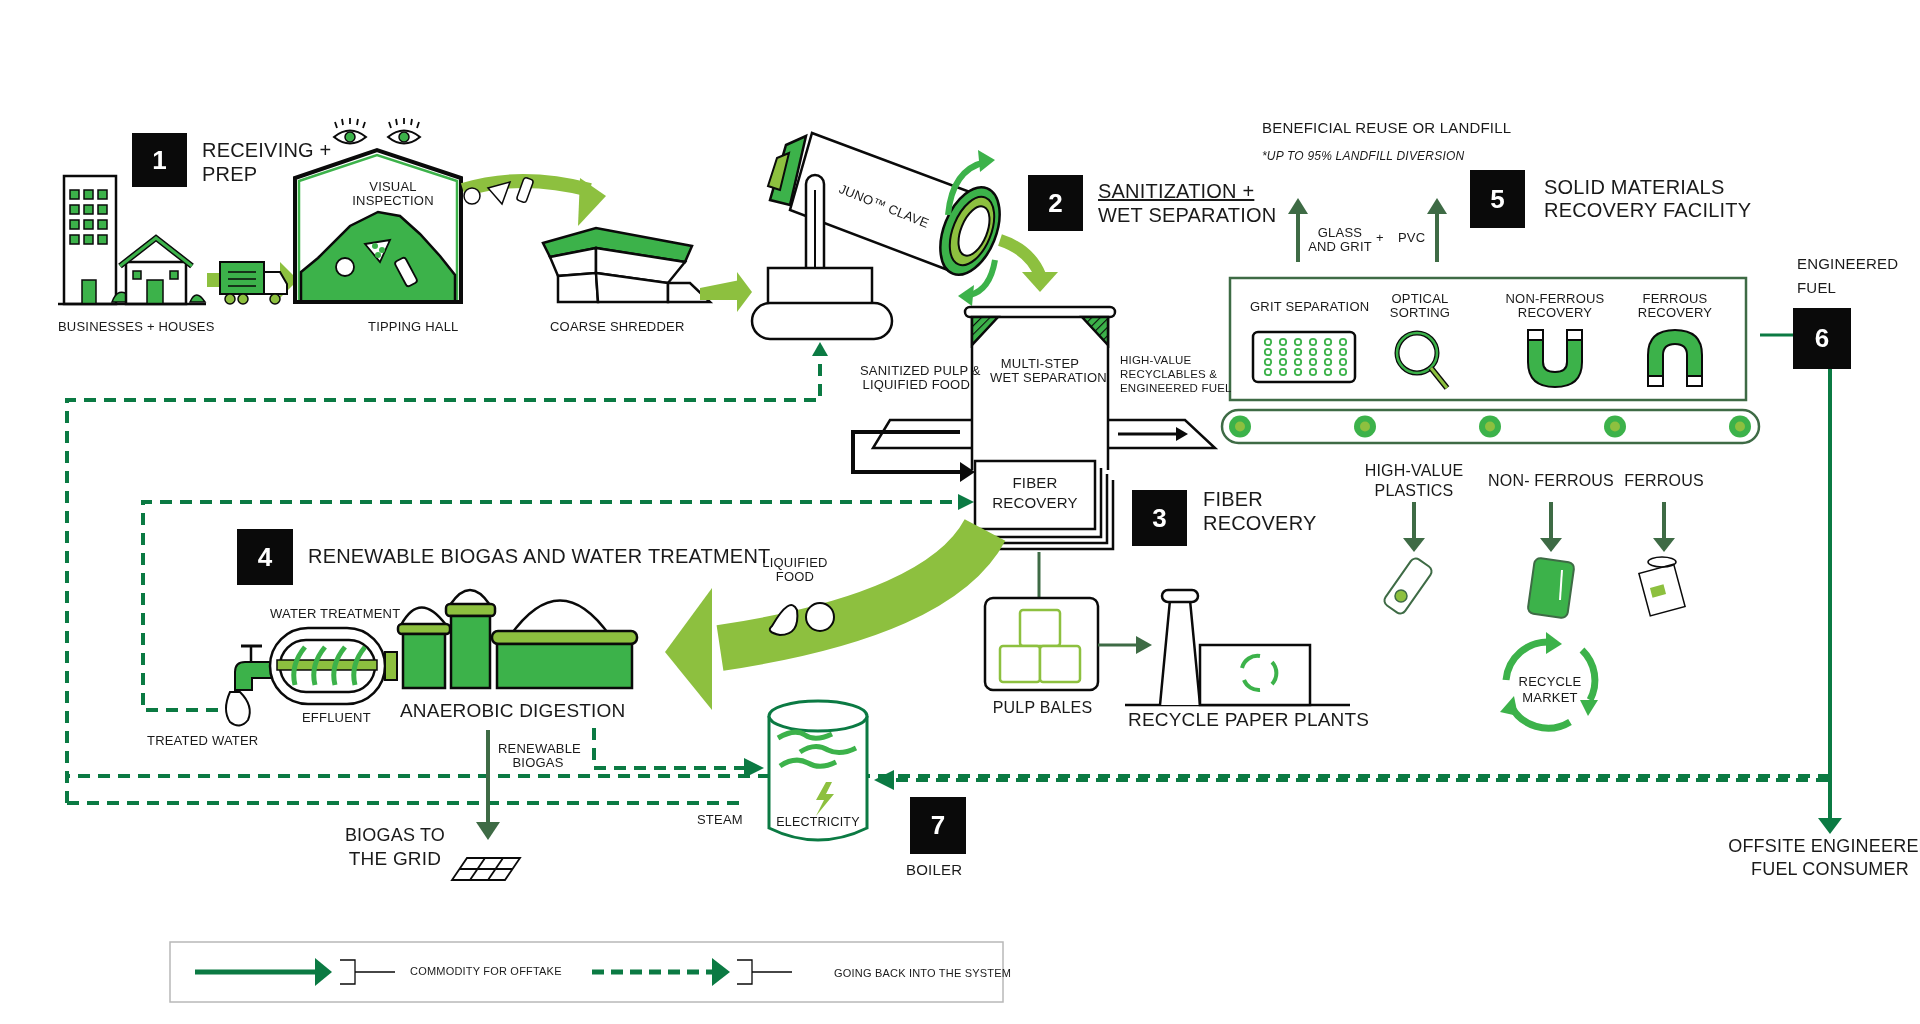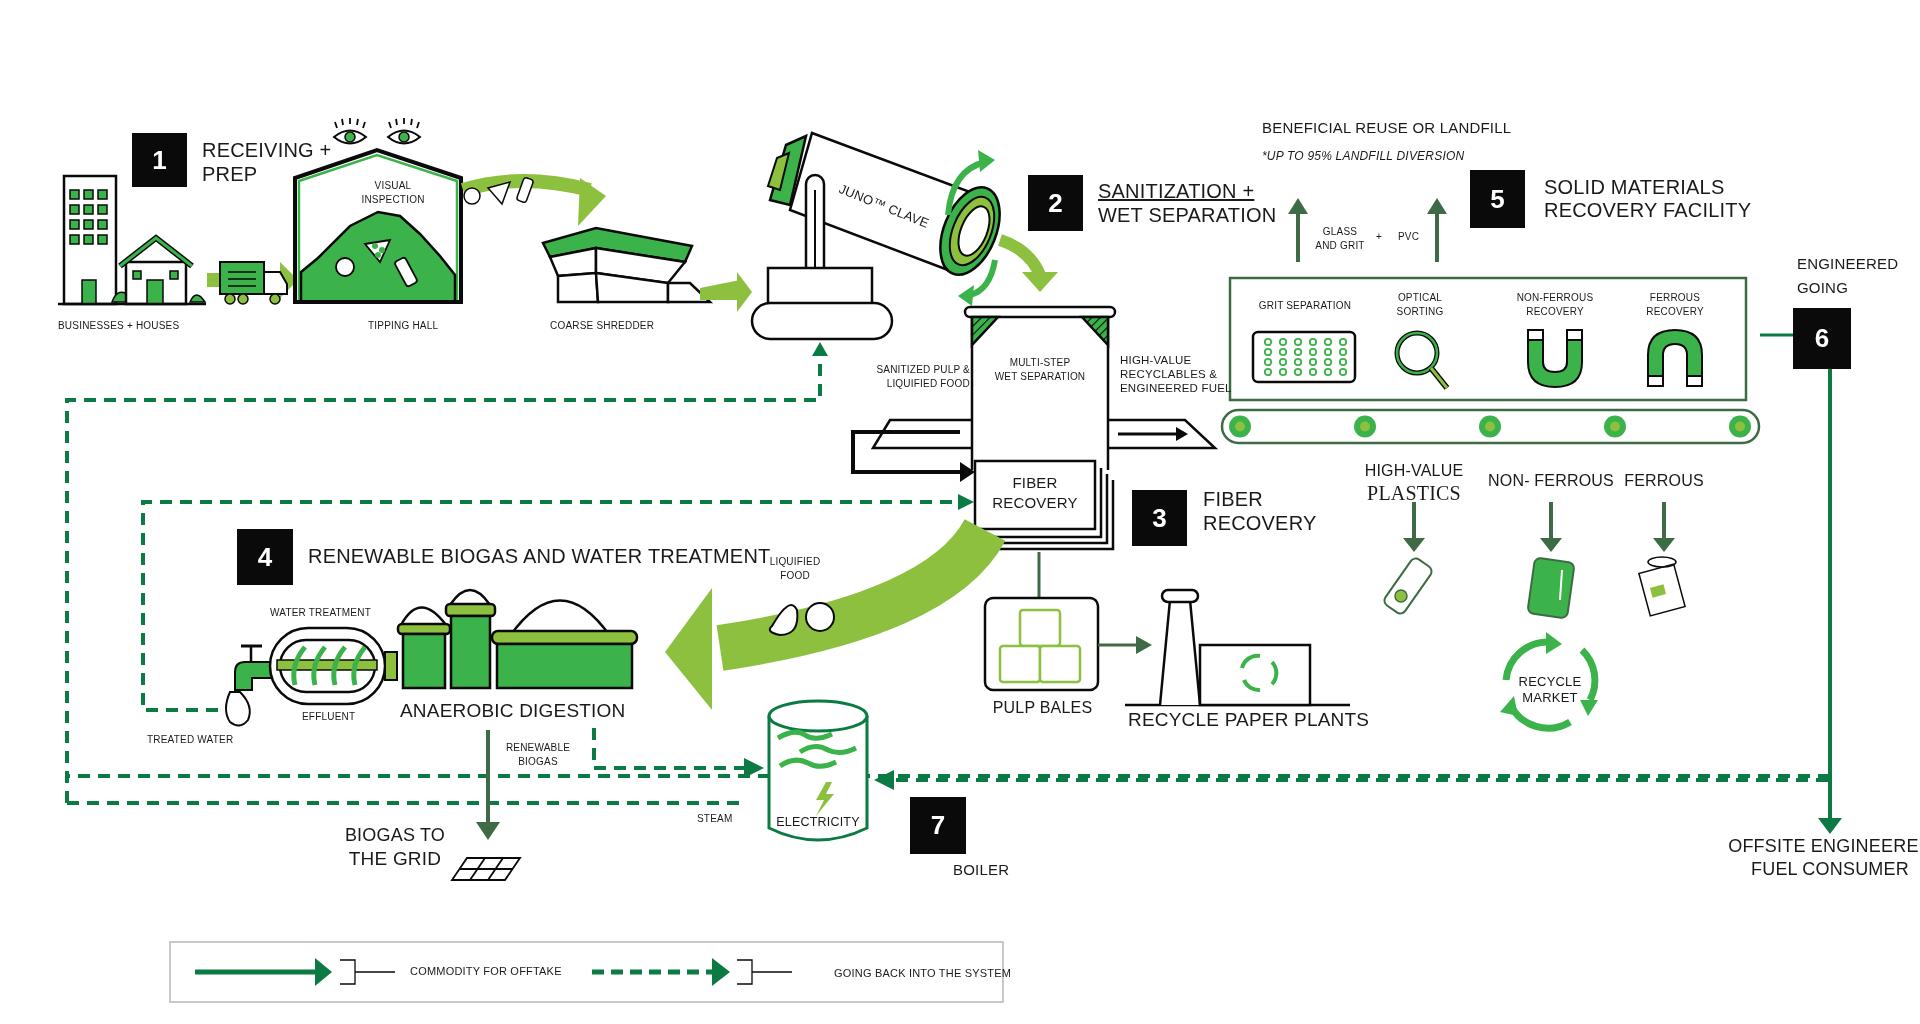--- a/index.html
+++ b/index.html
@@ -1,19 +1,19 @@
 <!DOCTYPE html>
 <html><head>
 <meta charset="utf-8">
 <style>
   html,body{margin:0;padding:0;background:#ffffff;}
   body{width:1920px;height:1024px;position:relative;overflow:hidden;font-family:"Liberation Sans",sans-serif;color:#1a1a1a;}
   #gfx{position:absolute;left:0;top:0;width:1920px;height:1024px;}
   .t{position:absolute;white-space:nowrap;line-height:1.12;letter-spacing:0.2px;}
-  .sm{font-size:10px;text-align:center;}
+  .sm{font-size:13px;text-align:center;}
   .lg{font-size:15px;}
   .xl{font-size:20px;}
   .c{text-align:center;}
   .num{position:absolute;background:#0a0a0a;color:#fff;font-weight:bold;font-size:26px;display:flex;align-items:center;justify-content:center;}
   .it{font-style:italic;}
 </style>
 </head>
 <body>
 
 <svg id="gfx" viewBox="0 0 1920 1024" xmlns="http://www.w3.org/2000/svg">
@@ -388,24 +388,24 @@
 
 <div class="num" style="left:237px;top:529px;width:56px;height:56px;">4</div>
 <div class="t xl" style="left:308px;top:545px;">RENEWABLE BIOGAS AND WATER TREATMENT</div>
 
 <div class="num" style="left:1470px;top:170px;width:55px;height:58px;">5</div>
 <div class="t xl" style="left:1544px;top:176px;">SOLID MATERIALS</div>
 <div class="t xl" style="left:1544px;top:199px;">RECOVERY FACILITY</div>
 
 <div class="num" style="left:1793px;top:308px;width:58px;height:61px;">6</div>
 <div class="t lg" style="left:1797px;top:256px;">ENGINEERED</div>
-<div class="t lg" style="left:1797px;top:280px;">GOING</div>
+<div class="t lg" style="left:1797px;top:280px;">FUEL</div>
 
 <div class="num" style="left:910px;top:797px;width:56px;height:57px;">7</div>
-<div class="t lg" style="left:906px;top:862px;margin-left:47px;">BOILER</div>
+<div class="t lg" style="left:906px;top:862px;">BOILER</div>
 
 <div class="t sm" style="left:58px;top:320px;">BUSINESSES + HOUSES</div>
 <div class="t sm" style="left:368px;top:320px;">TIPPING HALL</div>
 <div class="t sm" style="left:360px;top:180px;width:100px;margin-left:-17px;">VISUAL</div>
 <div class="t sm" style="left:360px;top:194px;width:100px;margin-left:-17px;">INSPECTION</div>
 <div class="t sm" style="left:550px;top:320px;">COARSE SHREDDER</div>
 
 <div class="t" style="left:842px;top:182px;font-size:13px;transform:rotate(22deg);transform-origin:left top;">JUNO™ CLAVE</div>
 
 <div class="t sm" style="left:990px;top:357px;width:100px;">MULTI-STEP</div>
@@ -425,21 +425,21 @@
 
 <div class="t sm" style="left:1250px;top:300px;width:110px;">GRIT SEPARATION</div>
 <div class="t sm" style="left:1380px;top:292px;width:80px;">OPTICAL</div>
 <div class="t sm" style="left:1380px;top:306px;width:80px;">SORTING</div>
 <div class="t sm" style="left:1505px;top:292px;width:100px;">NON-FERROUS</div>
 <div class="t sm" style="left:1505px;top:306px;width:100px;">RECOVERY</div>
 <div class="t sm" style="left:1630px;top:292px;width:90px;">FERROUS</div>
 <div class="t sm" style="left:1630px;top:306px;width:90px;">RECOVERY</div>
 
 <div class="t c" style="left:1354px;top:462px;width:120px;font-size:16px;">HIGH-VALUE</div>
-<div class="t c" style="left:1354px;top:482px;width:120px;font-size:20px;font-family:Liberation Serif, serif;">PLASTICS</div>
+<div class="t c" style="left:1354px;top:482px;width:120px;font-size:16px;">PLASTICS</div>
 <div class="t c" style="left:1481px;top:472px;width:140px;font-size:16px;">NON- FERROUS</div>
 <div class="t c" style="left:1614px;top:472px;width:100px;font-size:16px;">FERROUS</div>
 <div class="t sm" style="left:1510px;top:675px;width:80px;font-size:13px;">RECYCLE</div>
 <div class="t sm" style="left:1510px;top:691px;width:80px;font-size:13px;">MARKET</div>
 
 <div class="t c" style="left:975px;top:475px;width:120px;font-size:15px;">FIBER</div>
 <div class="t c" style="left:975px;top:495px;width:120px;font-size:15px;">RECOVERY</div>
 <div class="t c" style="left:975px;top:699px;width:135px;font-size:16px;">PULP BALES</div>
 <div class="t" style="left:1128px;top:709px;font-size:19px;">RECYCLE PAPER PLANTS</div>
 <div class="t sm" style="left:758px;top:556px;width:74px;">LIQUIFIED</div>

